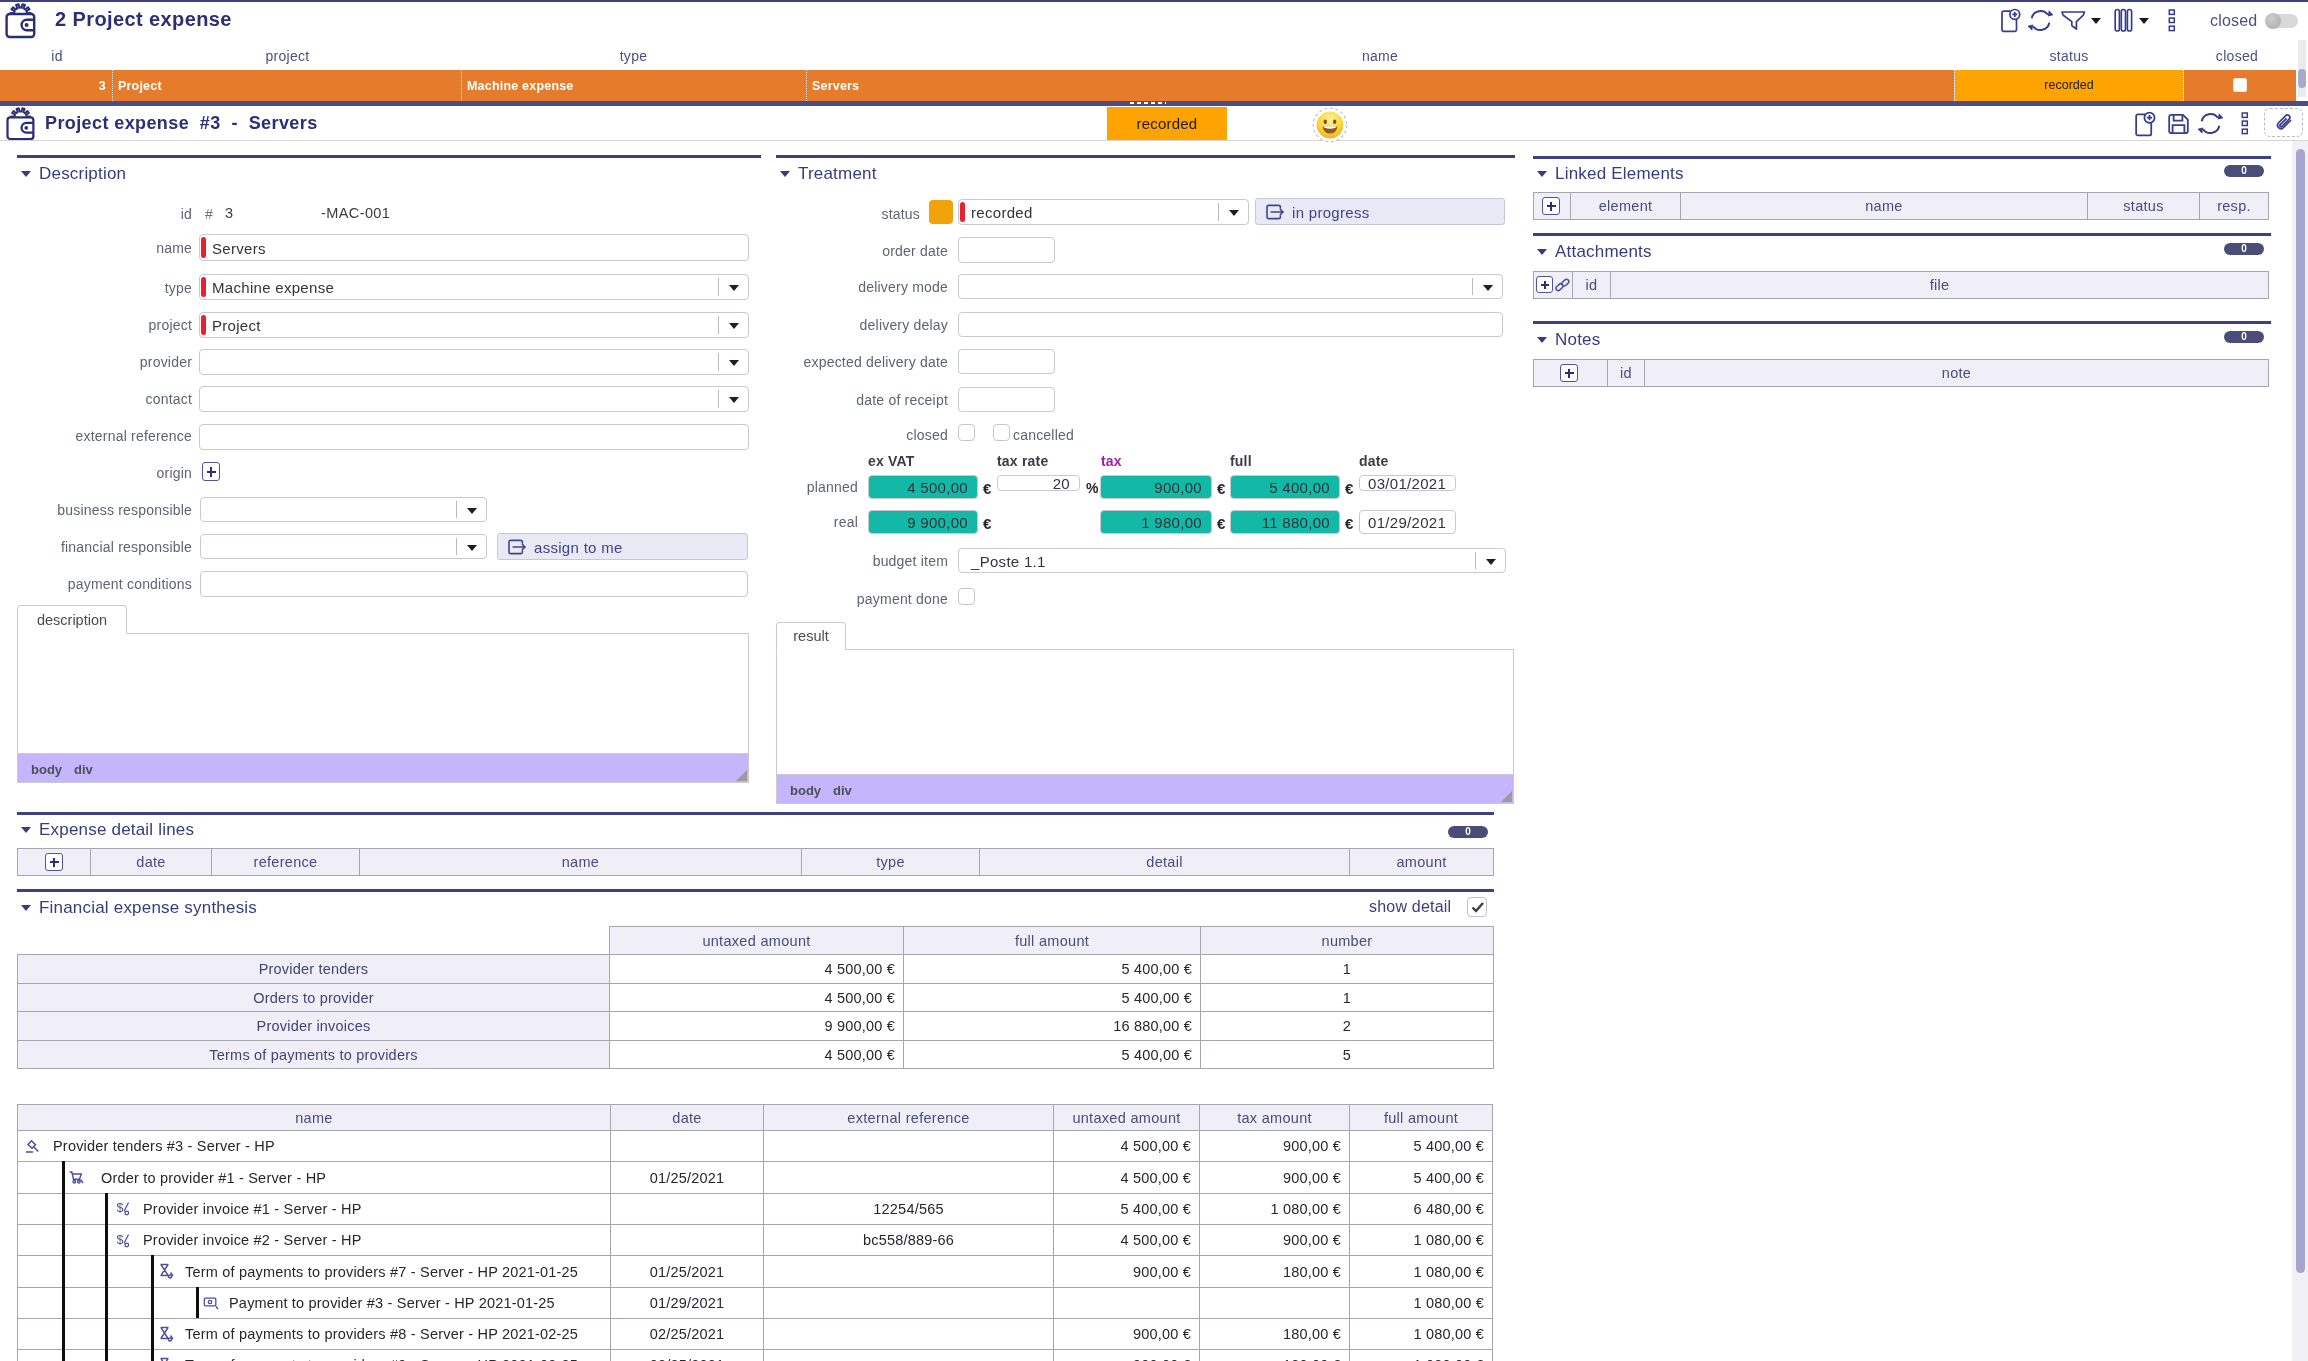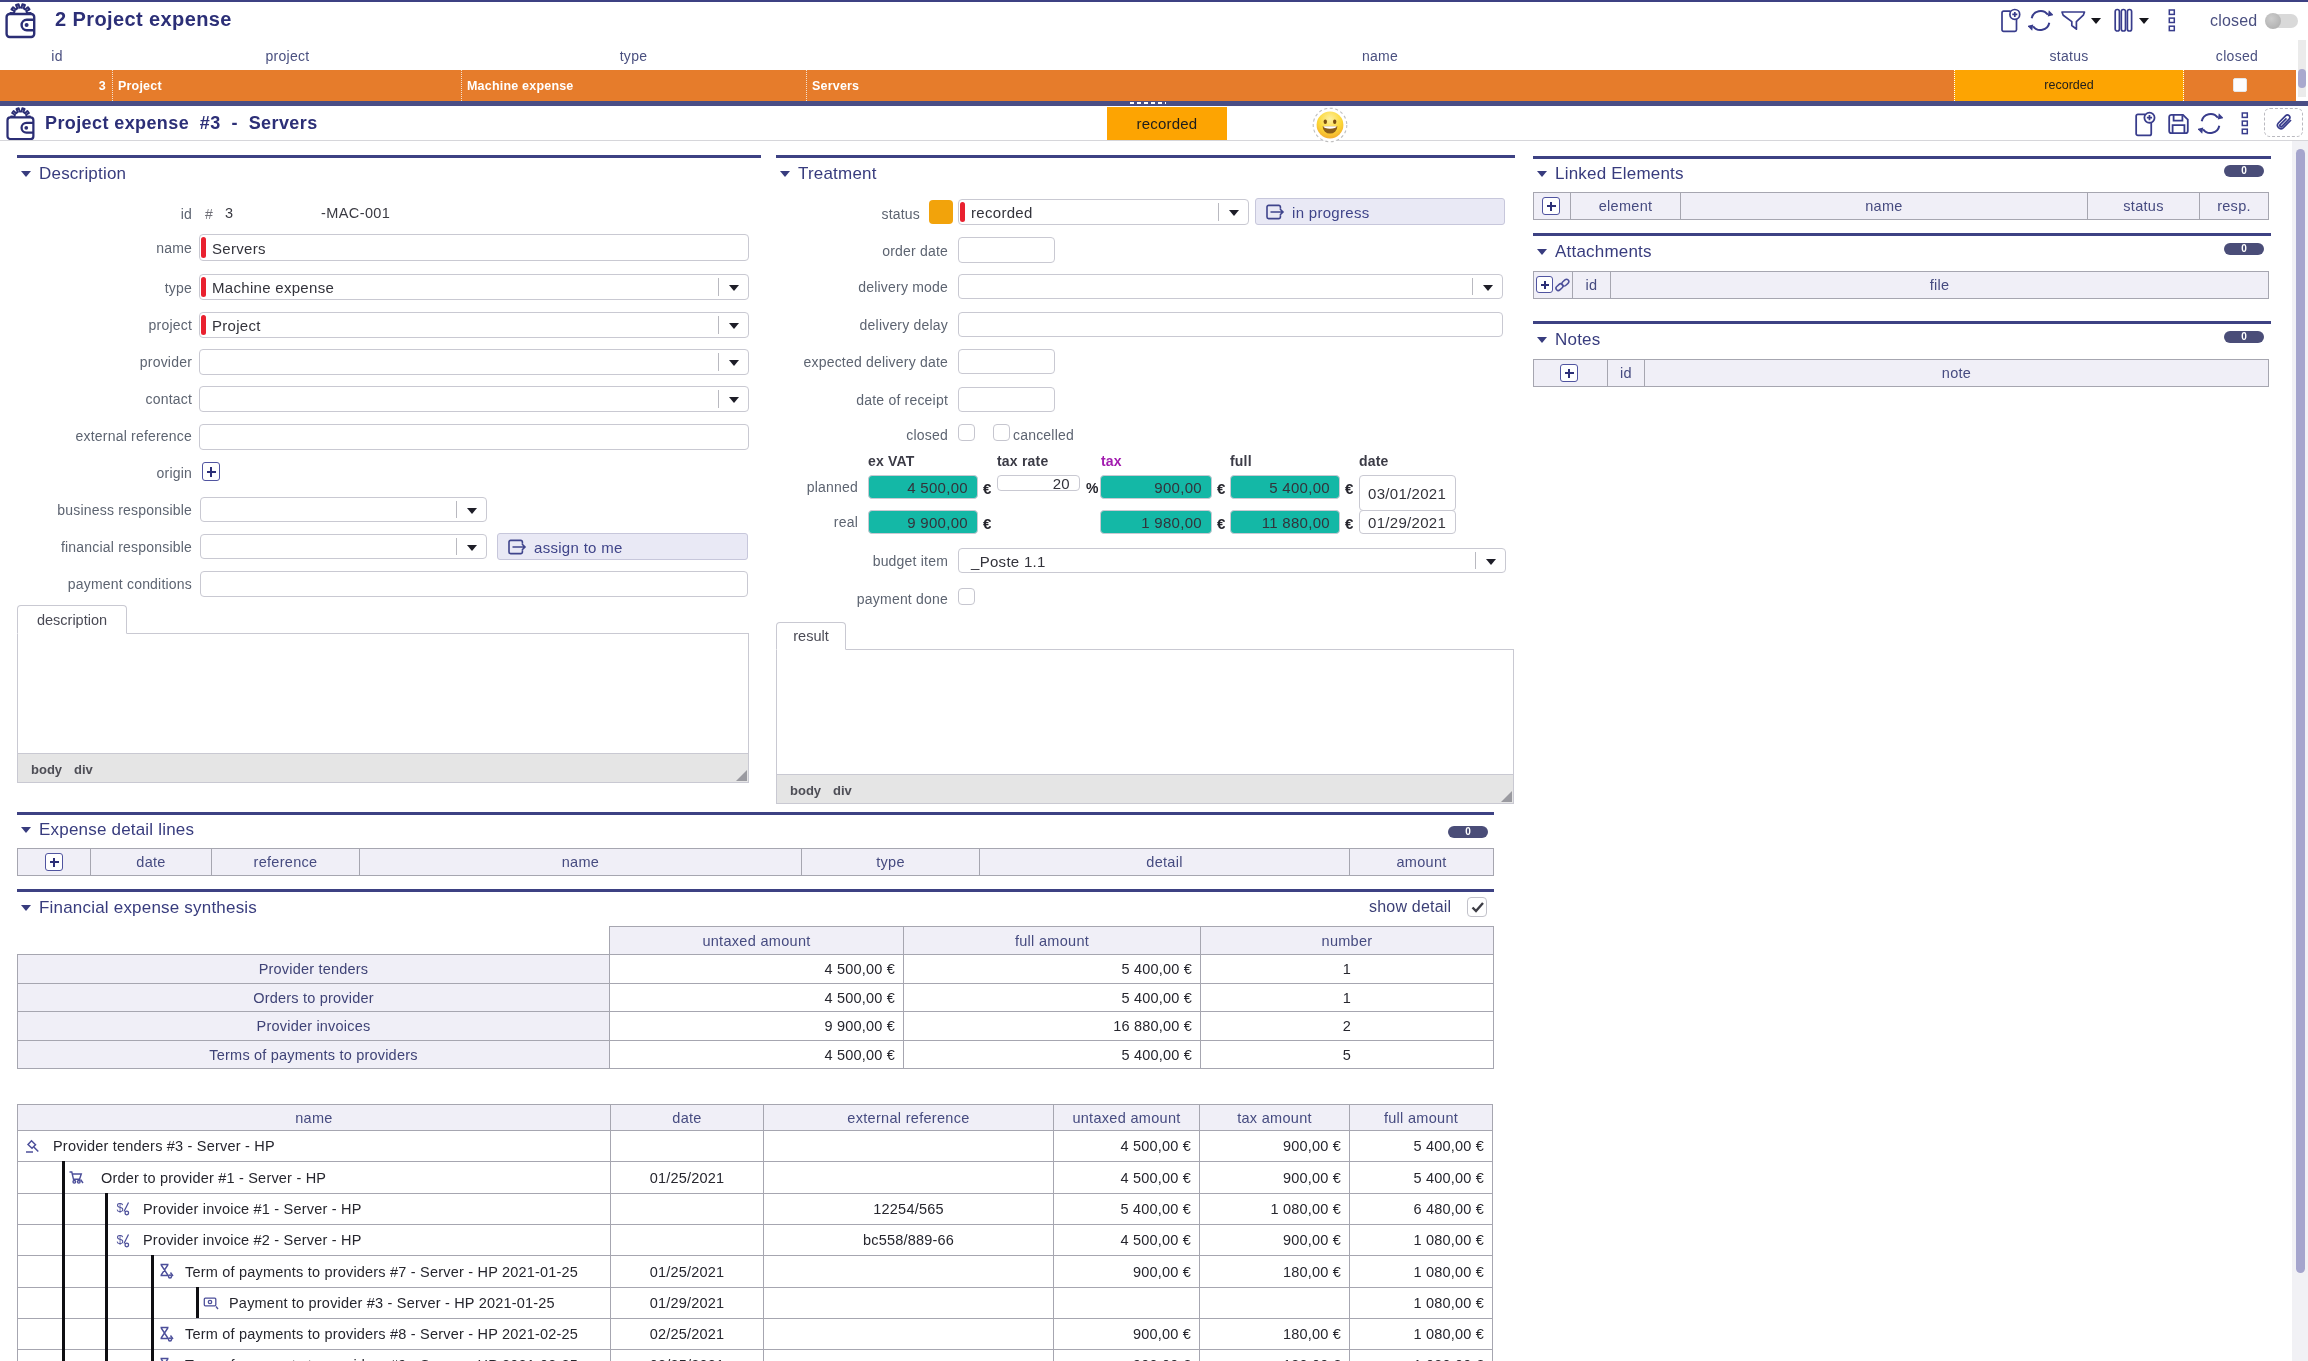--- a/index.html
+++ b/index.html
@@ -15,21 +15,21 @@
 .cb{position:absolute;width:17px;height:17px;border:1px solid #c6c6cf;border-radius:4px;background:#fff;}
 .btn{position:absolute;background:#e9e9f5;border:1px solid #c7c7db;border-radius:3px;color:#3f4489;font-size:15px;letter-spacing:.3px;}
 .rule{position:absolute;height:3px;background:#3d4183;}
 .sect{position:absolute;color:#383c7e;font-size:17px;letter-spacing:.2px;white-space:nowrap;}
 .sect:before{content:"";display:inline-block;width:0;height:0;border-left:5px solid transparent;border-right:5px solid transparent;border-top:6px solid #383c7e;margin-right:8px;vertical-align:2px;}
 .badge{position:absolute;width:40px;height:12px;background:#4a4d78;border-radius:6px;color:#fff;font-size:10px;font-weight:bold;text-align:center;line-height:12px;}
 .plus{position:absolute;width:18px;height:18px;border:1.5px solid #5054a0;border-radius:3px;background:#fff;}
 .plus:before{content:"";position:absolute;left:3.5px;right:3.5px;top:50%;height:2px;margin-top:-1px;background:#2c2f77;}
 .plus:after{content:"";position:absolute;top:3.5px;bottom:3.5px;left:50%;width:2px;margin-left:-1px;background:#2c2f77;}
 .ed{position:absolute;border:1px solid #c9c9d2;background:#fff;}
-.bar{position:absolute;left:0;right:0;bottom:0;height:29px;border-top:1px solid #c9c9d2;font-weight:bold;color:#4e4e56;font-size:13px;background:#e5e5e5;}
+.bar{position:absolute;left:0;right:0;bottom:0;height:29px;border-top:1px solid #c9c9d2;font-weight:bold;color:#4e4e56;font-size:13px;background:#c4b5fd;}
 .tab{position:absolute;border:1px solid #c9c9d2;border-bottom:1px solid #fff;border-radius:4px 4px 0 0;background:#fff;color:#4a4a55;font-size:14.5px;text-align:center;z-index:2;}
 table.t{border-collapse:collapse;position:absolute;table-layout:fixed;background:#fff;}
 .t th{background:#f0eff7;color:#464b80;font-weight:normal;font-size:14.5px;border:1px solid #a6a6b0;letter-spacing:.3px;padding:0;}
 .t td{border:1px solid #a6a6b0;font-size:14.5px;color:#26262e;padding:0 8px;white-space:nowrap;overflow:hidden;letter-spacing:.2px;}
 .t td.r{text-align:right;}
 .t td.c{text-align:center;}
 .t td.g{background:#f0eff7;}
 .hd{position:absolute;color:#4a5080;font-size:14px;text-align:center;letter-spacing:.3px;}
 .ttl{color:#2c2f77;font-weight:bold;letter-spacing:.4px;position:absolute;white-space:nowrap;}
 .orr{position:absolute;color:#fff;font-weight:bold;font-size:12.5px;letter-spacing:.2px;white-space:nowrap;}
@@ -285,21 +285,21 @@
     </div>
 <div class="abs" style="left:1086px;top:480px;color:#26262e;font-size:14px;font-weight:bold;">%</div>
 <div class="in ro" style="left:1100px;top:475px;width:112px;height:24px;">
       <span class="vr">900,00</span>
     </div>
 <div class="abs" style="left:1217px;top:480px;color:#26262e;font-size:15px;font-weight:bold;">€</div>
 <div class="in ro" style="left:1230px;top:475px;width:110px;height:24px;">
       <span class="vr">5 400,00</span>
     </div>
 <div class="abs" style="left:1345px;top:480px;color:#26262e;font-size:15px;font-weight:bold;">€</div>
-<div class="in" style="left:1359px;top:475px;width:97px;height:36px;">
+<div class="in" style="left:1359px;top:475px;width:97px;height:16px;">
       <span class="v" style="left:8px;">03/01/2021</span>
     </div>
 <div class="lbl" style="left:700px;top:514px;width:158px;">real</div>
 <div class="in ro" style="left:868px;top:510px;width:110px;height:24px;">
       <span class="vr">9 900,00</span>
     </div>
 <div class="abs" style="left:983px;top:515px;color:#26262e;font-size:15px;font-weight:bold;">€</div>
 <div class="in ro" style="left:1100px;top:510px;width:112px;height:24px;">
       <span class="vr">1 980,00</span>
     </div>

